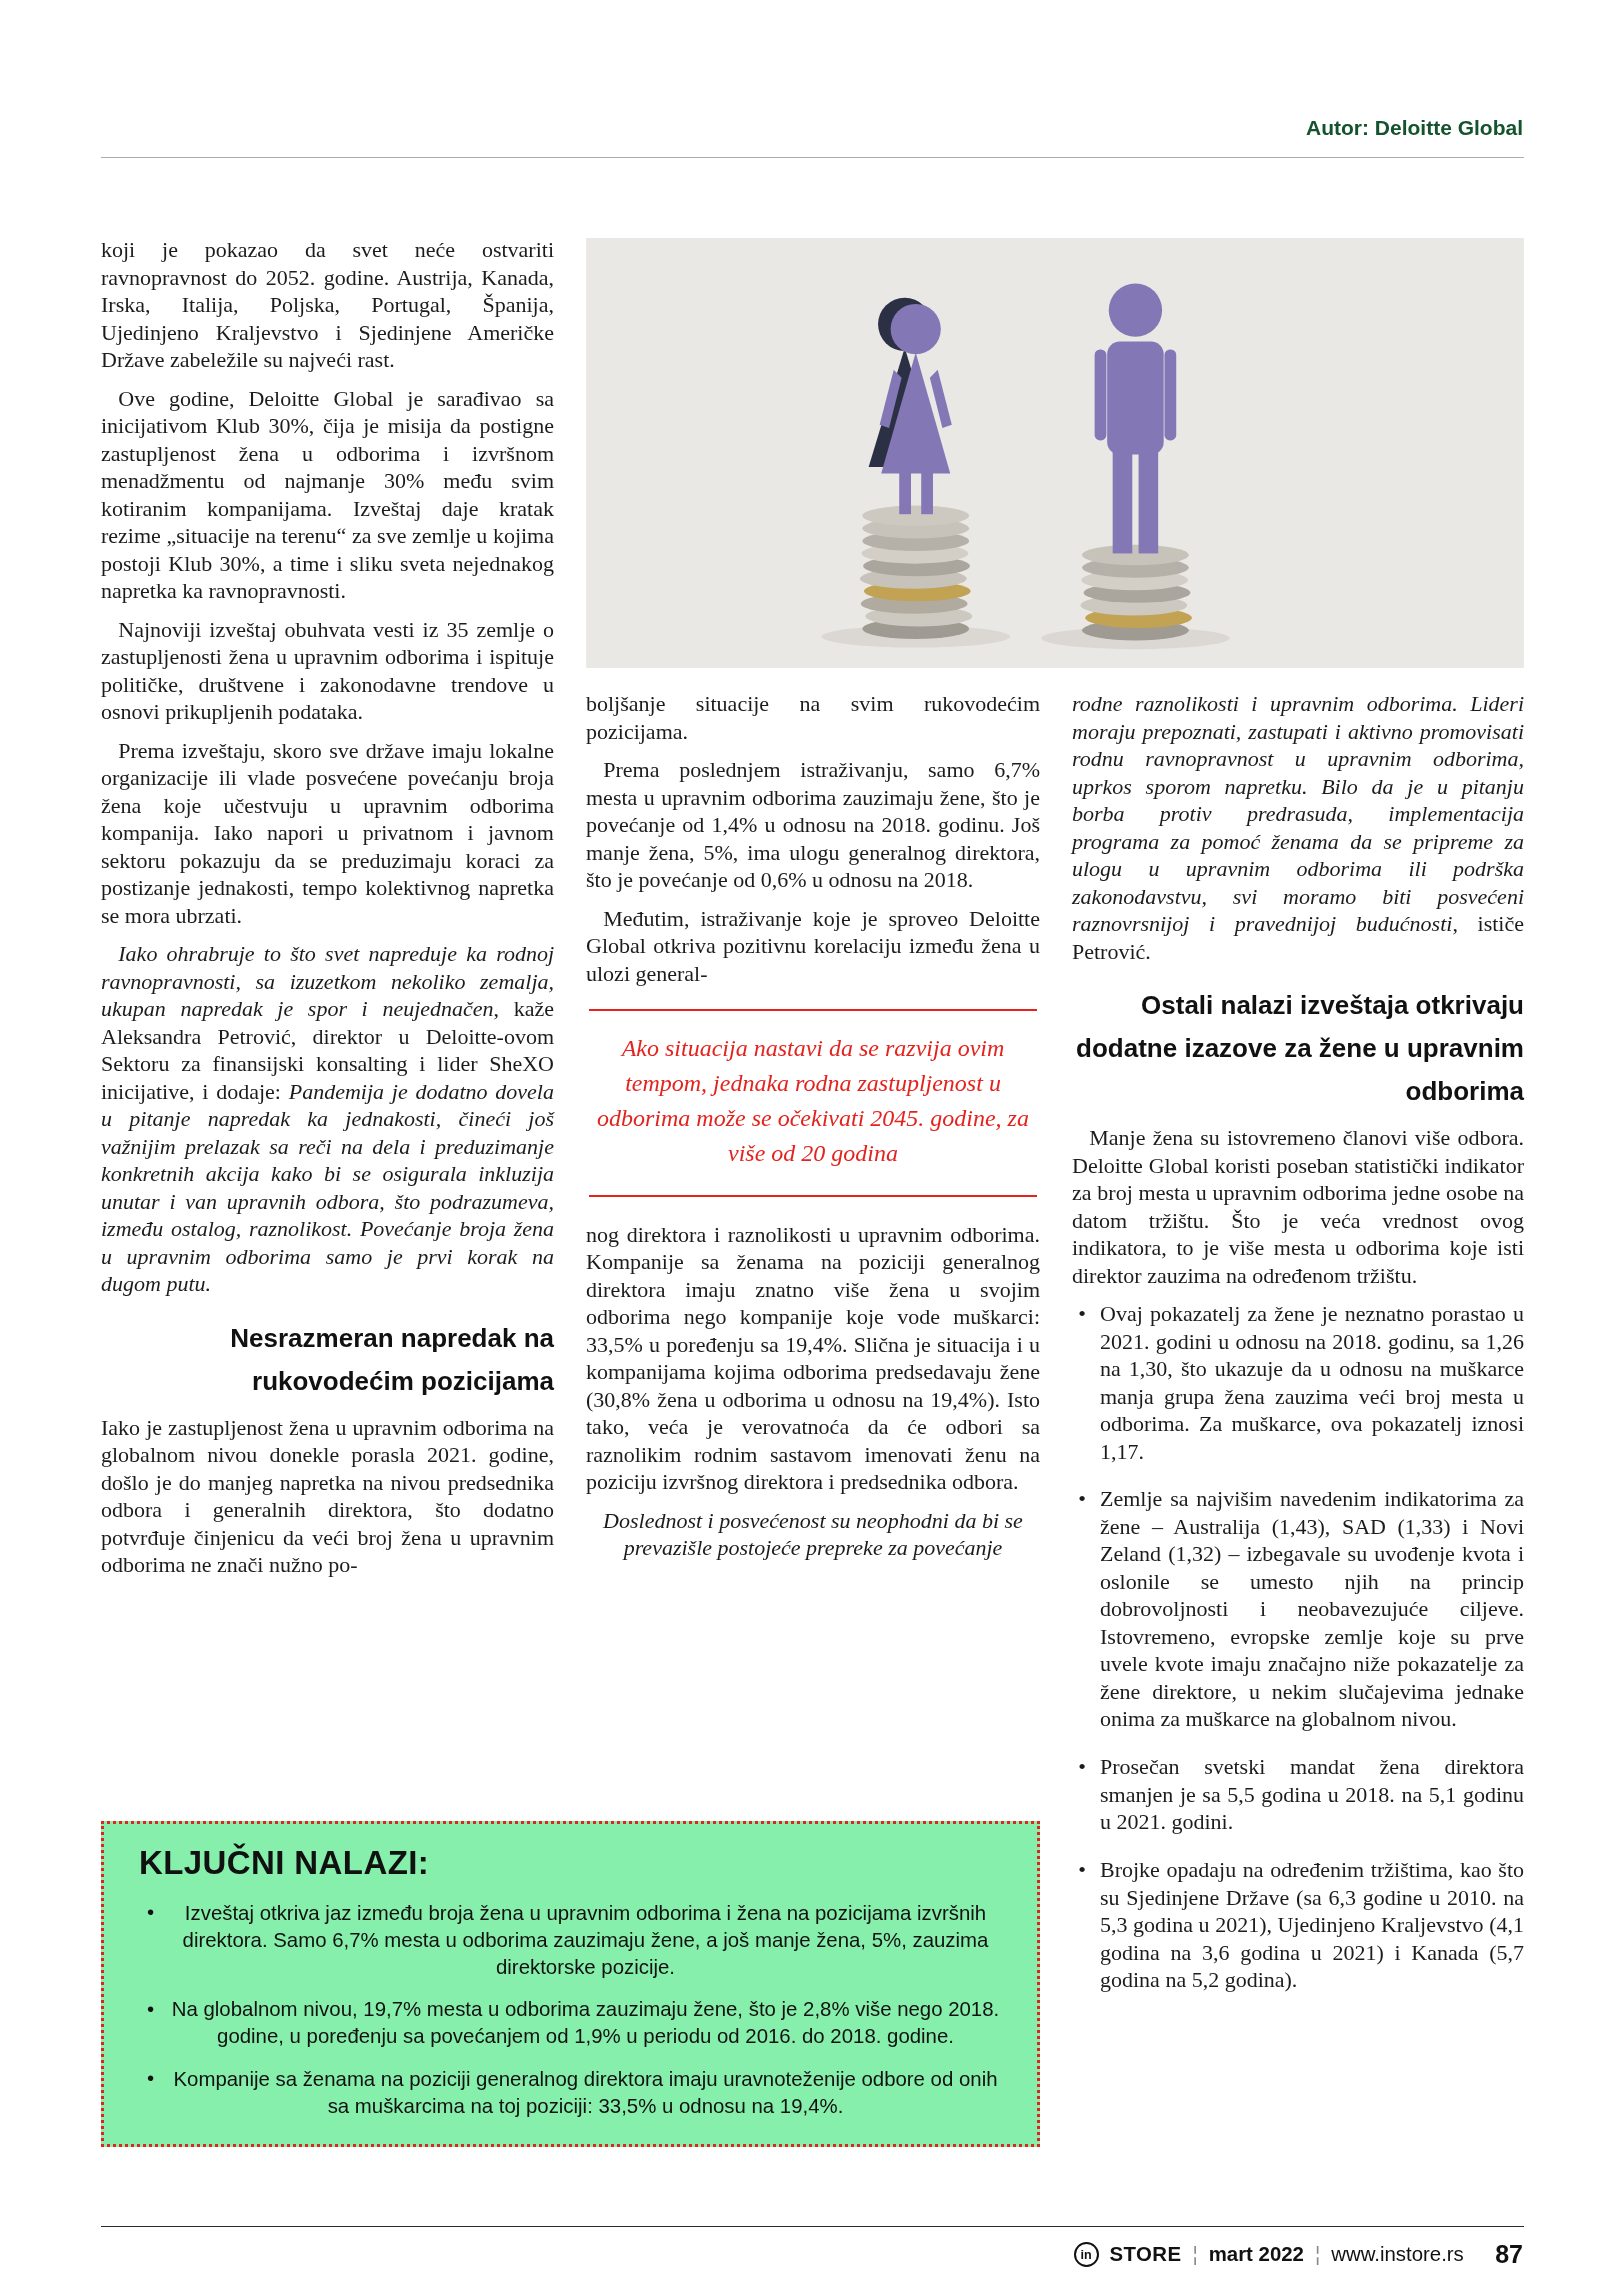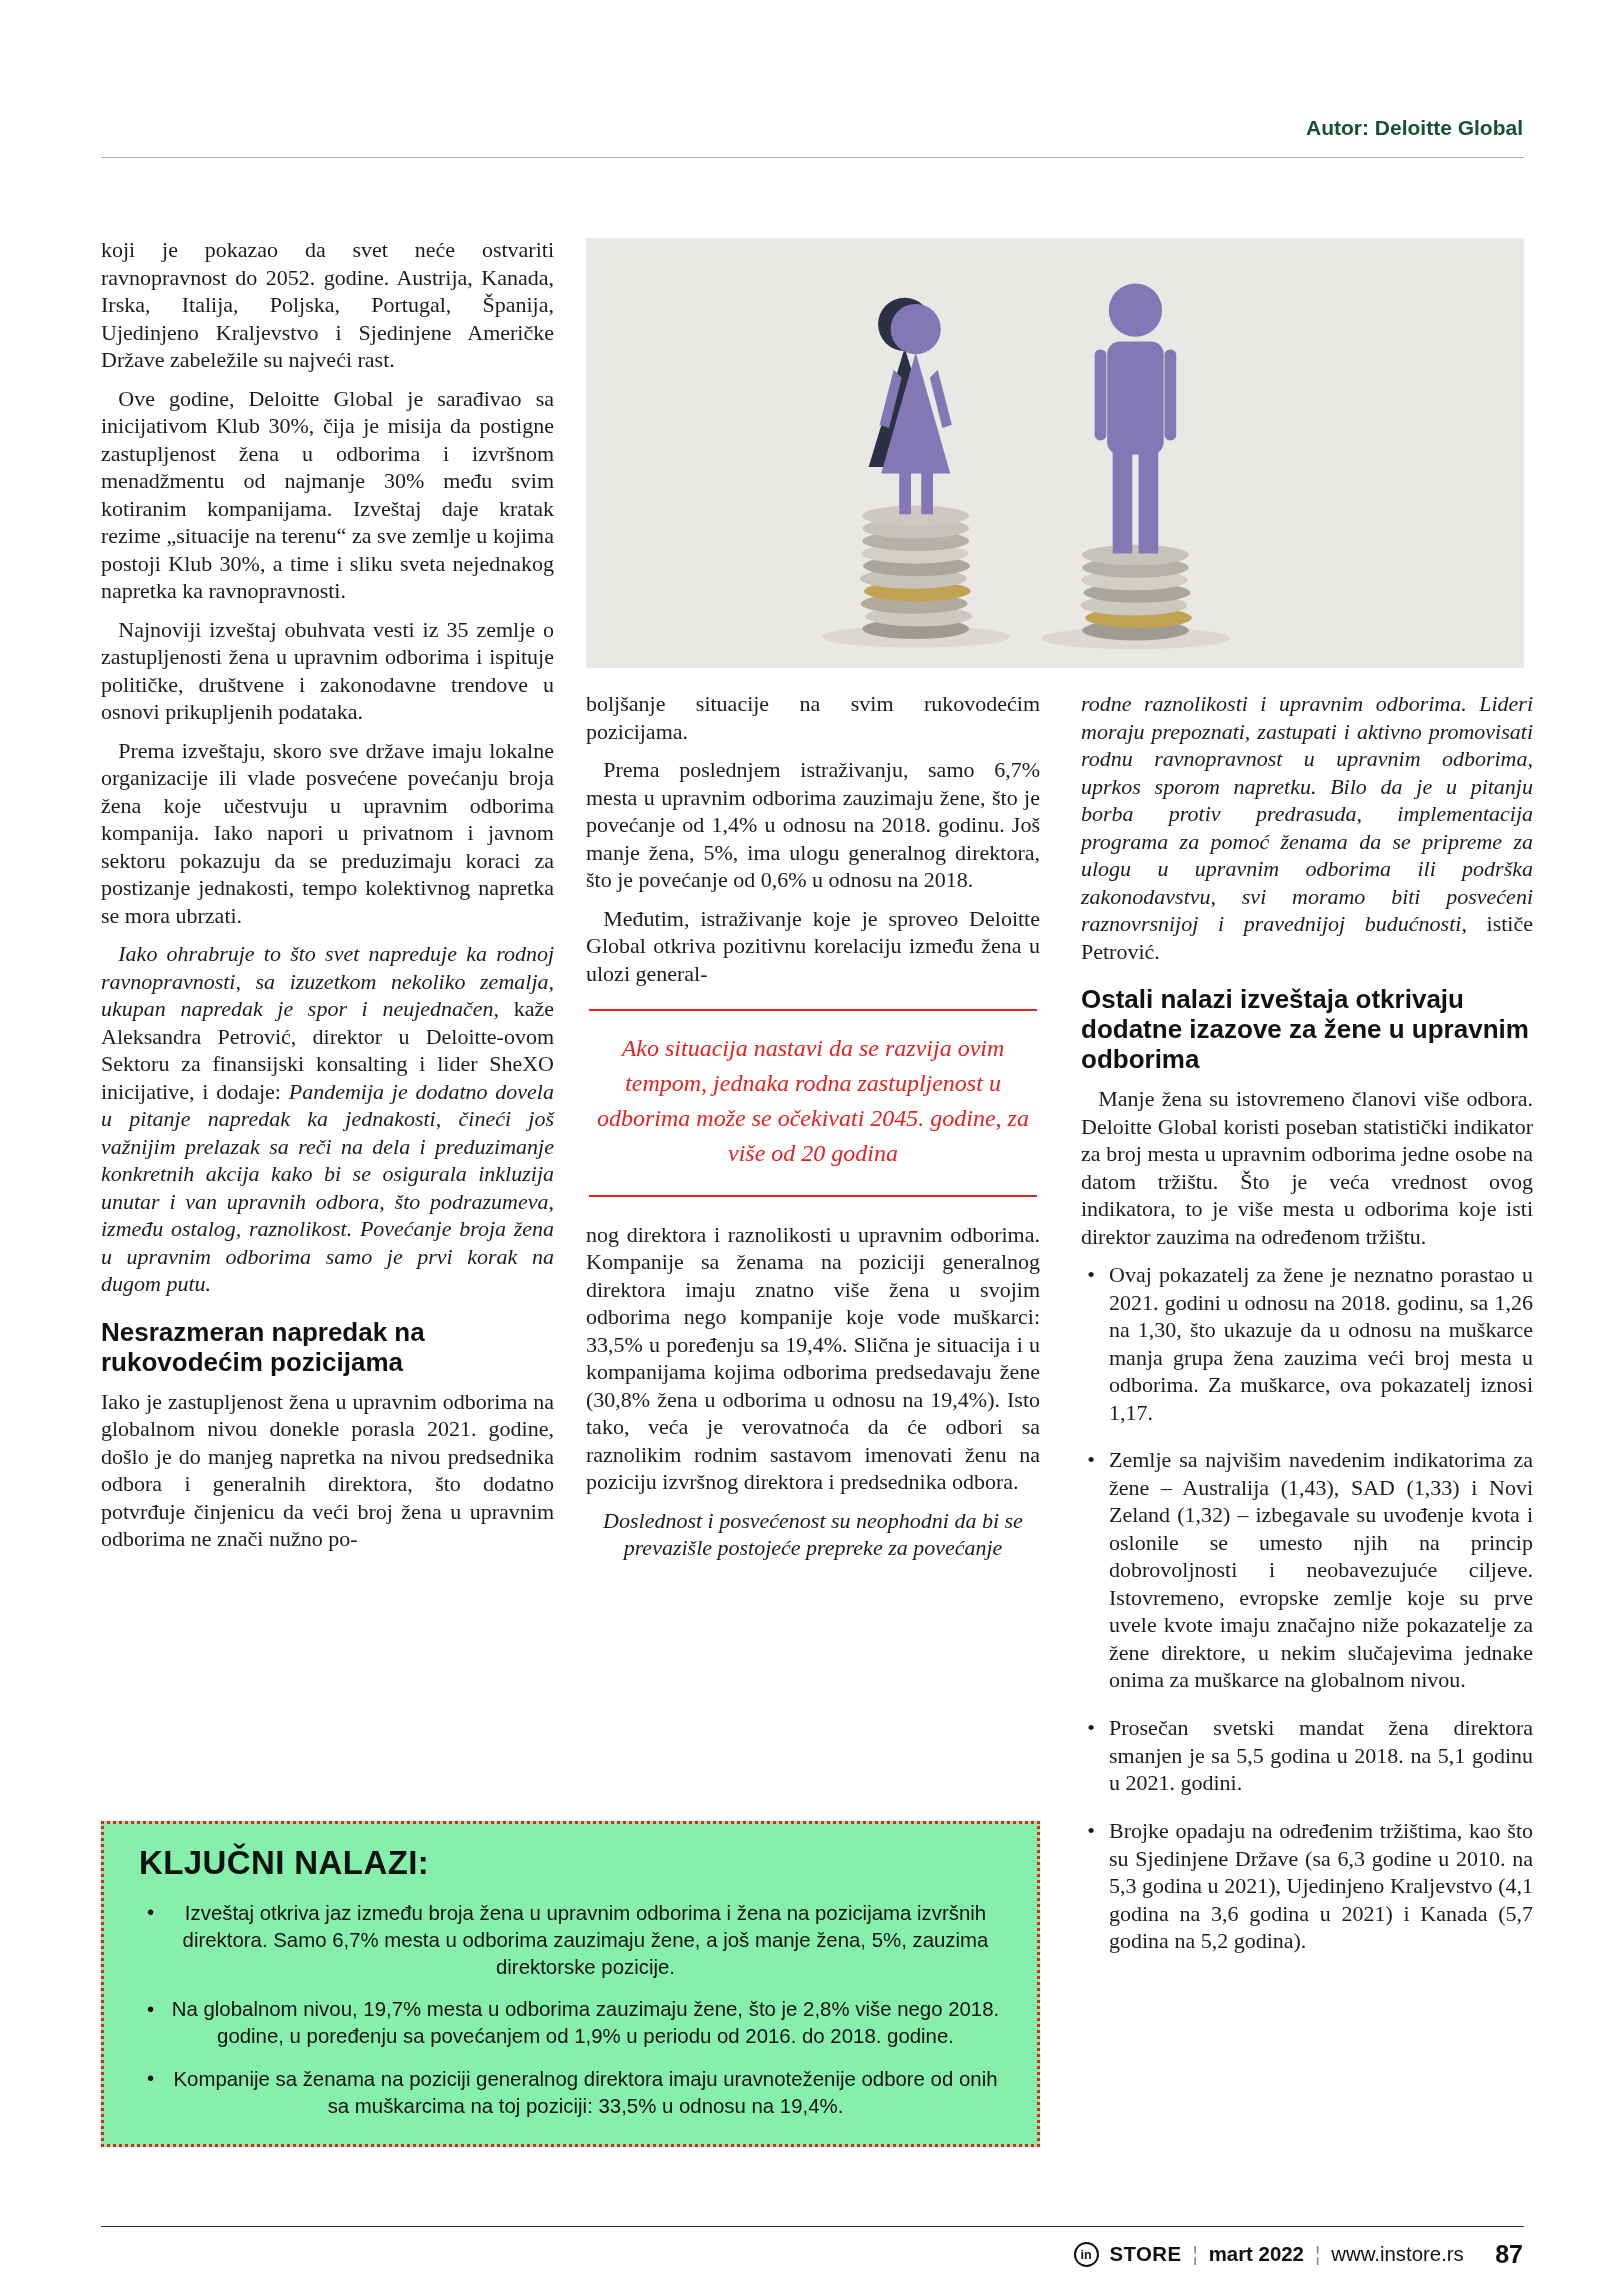--- a/index.html
+++ b/index.html
@@ -18,26 +18,26 @@
     border-top:1.6px solid #adadad;
   }
   
   .content{position:absolute;top:236px;left:101px;width:1423px;height:1963px;}
   .col{position:absolute;width:453px;font-size:22px;line-height:27.5px;text-align:justify;}
   .col p{margin:0 0 11px 0;text-indent:17.3px;}
   .col p.first{text-indent:0;}
   .it{font-style:italic;}
   h2.sec{
     font-family:"Liberation Sans","DejaVu Sans",sans-serif;
-    font-weight:bold;font-size:26px;line-height:30px;margin:19px 0 11px 0;color:#111;
-    text-align:left;
+    font-weight:bold;font-size:26px;line-height:43px;margin:19px 0 11px 0;color:#111;
+    text-align:right;
   }
   .col1{left:0;top:0;}
   .col2{left:485px;top:454px;width:454px;}
-  .col3{left:971px;top:454px;width:452px;margin-left:9px;}
+  .col3{left:971px;top:454px;width:452px;}
   
   .photo{position:absolute;left:485px;top:1.6px;width:938px;height:430px;}
   .photo svg{display:block;width:100%;height:100%;}
   
   .pullquote{
     margin:22px 3.1px 23.6px 3.1px;padding:20.4px 4.7px 23.6px 4.7px;
     border-top:2.4px solid #e3231e;border-bottom:2.4px solid #e3231e;
     color:#e3231e;font-style:italic;font-size:24px;line-height:35px;
     text-align:center;
   }

